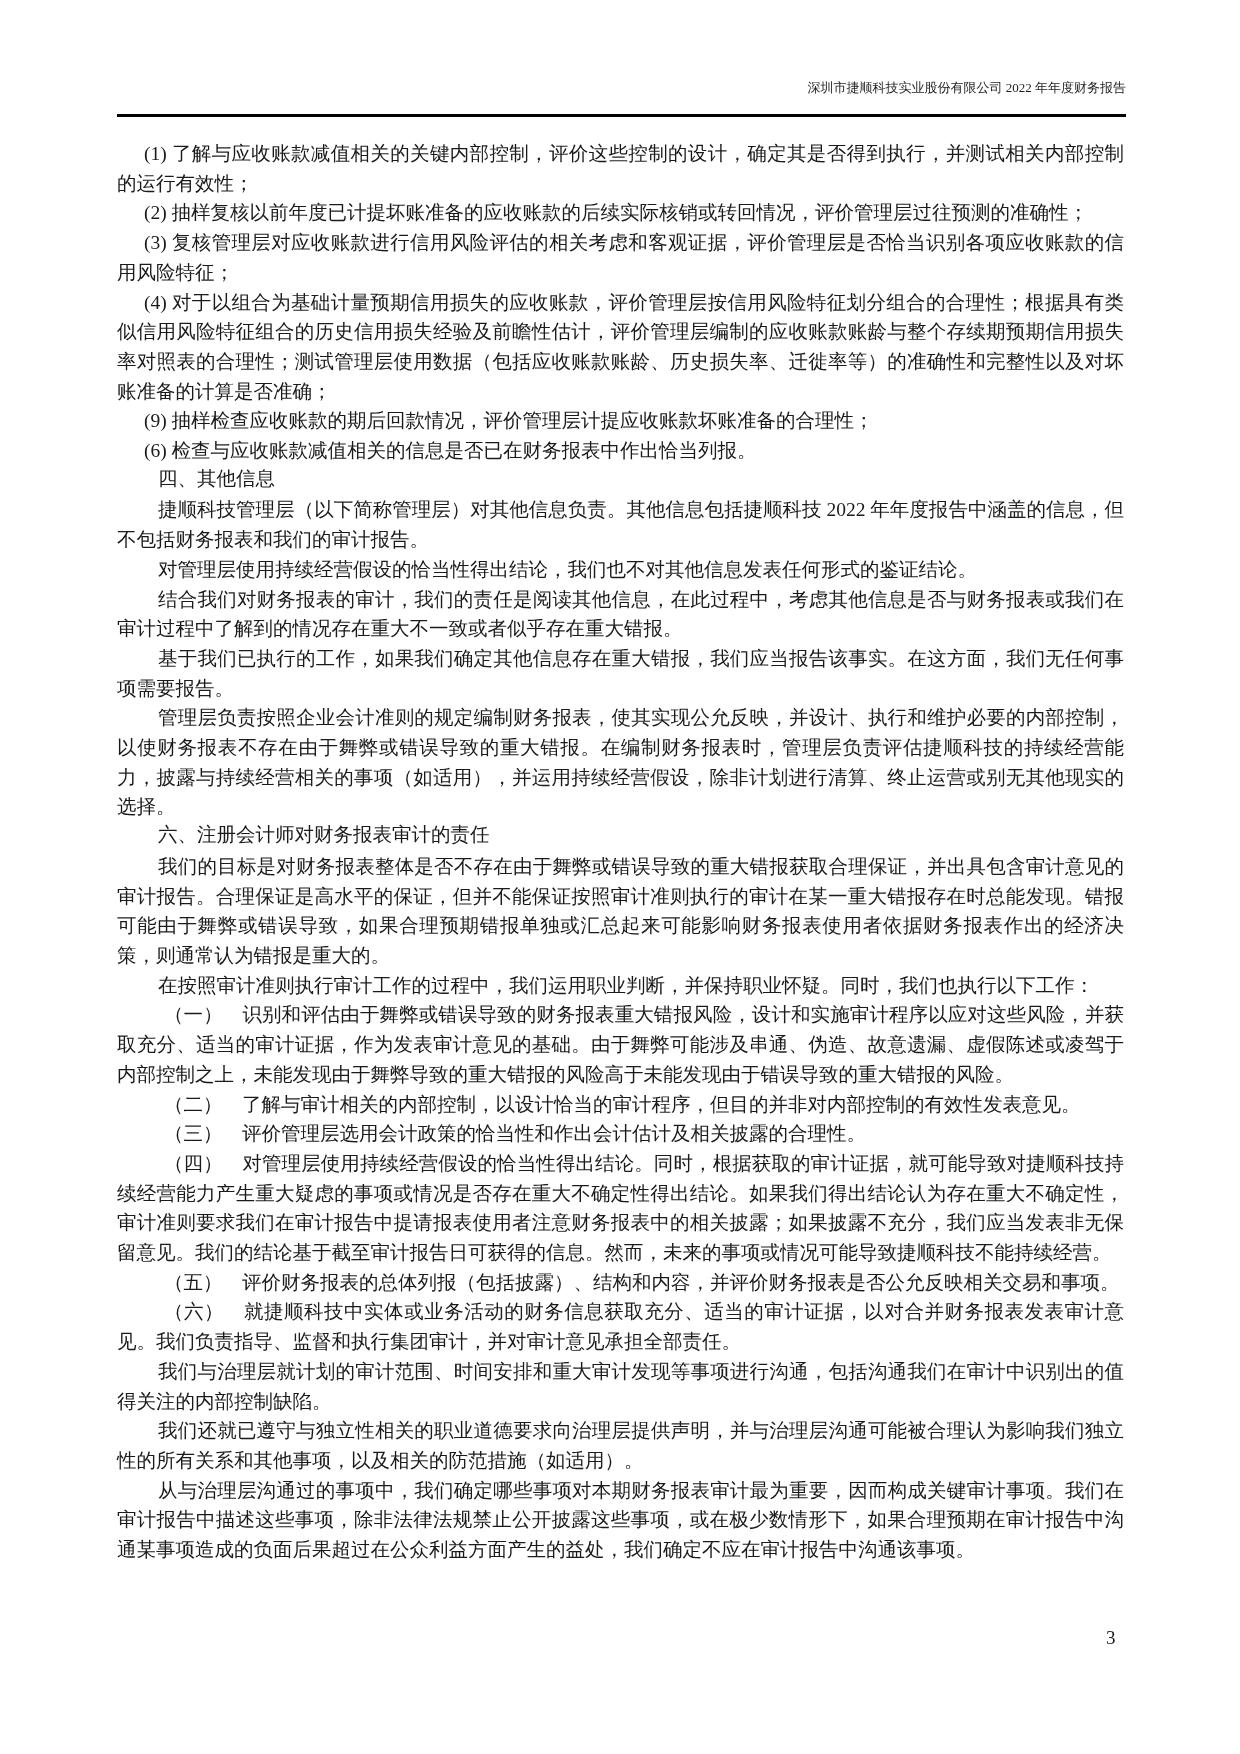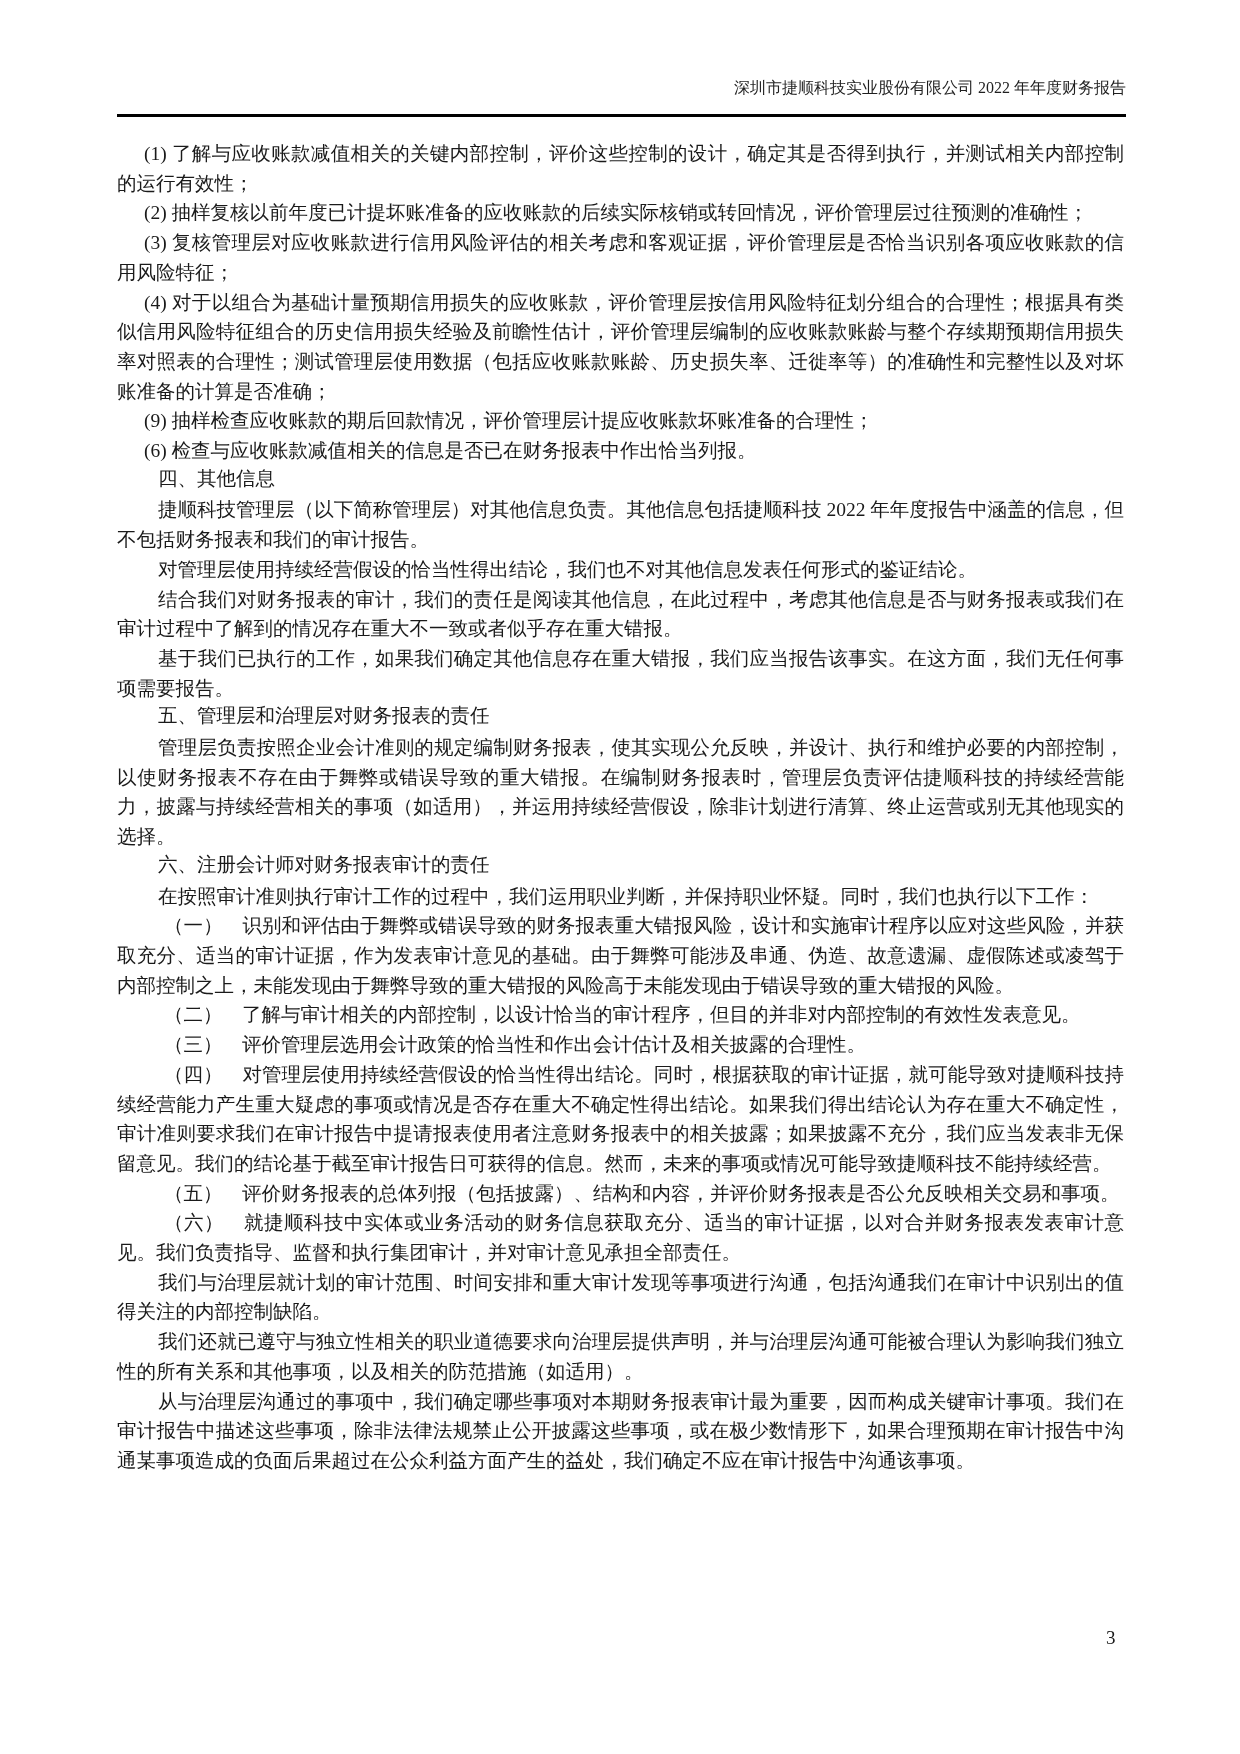--- a/index.html
+++ b/index.html
@@ -7,21 +7,21 @@
     width:1240px;height:1754px;
     background:#ffffff;
     font-family:"Liberation Serif","DejavU Serif",serif;
     color:#1a1a1a;
     position:relative;
     overflow:hidden;
   }
   .page{position:absolute;inset:0;width:1240px;height:1754px;background:#fff;}
   .page-header{
     position:absolute;left:117px;top:76px;width:1009px;
-    font-size:16px;line-height:24px;
+    font-size:13px;line-height:24px;
     text-align:right;white-space:nowrap;
     color:#1f1f1f;
   }
   .header-rule{
     position:absolute;left:117px;top:114px;width:1009px;height:3px;
     background:#000;
   }
   .content{
     position:absolute;left:117px;top:139px;width:1007px;
     font-size:19.5px;line-height:29.7px;
@@ -55,23 +55,23 @@
     <p class="item-num">(2) 抽样复核以前年度已计提坏账准备的应收账款的后续实际核销或转回情况，评价管理层过往预测的准确性；</p>
     <p class="item-num">(3) 复核管理层对应收账款进行信用风险评估的相关考虑和客观证据，评价管理层是否恰当识别各项应收账款的信用风险特征；</p>
     <p class="item-num">(4) 对于以组合为基础计量预期信用损失的应收账款，评价管理层按信用风险特征划分组合的合理性；根据具有类似信用风险特征组合的历史信用损失经验及前瞻性估计，评价管理层编制的应收账款账龄与整个存续期预期信用损失率对照表的合理性；测试管理层使用数据（包括应收账款账龄、历史损失率、迁徙率等）的准确性和完整性以及对坏账准备的计算是否准确；</p>
     <p class="item-num">(9) 抽样检查应收账款的期后回款情况，评价管理层计提应收账款坏账准备的合理性；</p>
     <p class="item-num">(6) 检查与应收账款减值相关的信息是否已在财务报表中作出恰当列报。</p>
     <p class="heading">四、其他信息</p>
     <p class="para">捷顺科技管理层（以下简称管理层）对其他信息负责。其他信息包括捷顺科技 2022 年年度报告中涵盖的信息，但不包括财务报表和我们的审计报告。</p>
     <p class="para">对管理层使用持续经营假设的恰当性得出结论，我们也不对其他信息发表任何形式的鉴证结论。</p>
     <p class="para">结合我们对财务报表的审计，我们的责任是阅读其他信息，在此过程中，考虑其他信息是否与财务报表或我们在审计过程中了解到的情况存在重大不一致或者似乎存在重大错报。</p>
     <p class="para">基于我们已执行的工作，如果我们确定其他信息存在重大错报，我们应当报告该事实。在这方面，我们无任何事项需要报告。</p>
-    <p class="heading">五、管理层和治理层对财务报表的责任</p>
     <p class="para">管理层负责按照企业会计准则的规定编制财务报表，使其实现公允反映，并设计、执行和维护必要的内部控制，以使财务报表不存在由于舞弊或错误导致的重大错报。在编制财务报表时，管理层负责评估捷顺科技的持续经营能力，披露与持续经营相关的事项（如适用），并运用持续经营假设，除非计划进行清算、终止运营或别无其他现实的选择。</p>
     <p class="heading">六、注册会计师对财务报表审计的责任</p>
+    <p class="para">我们的目标是对财务报表整体是否不存在由于舞弊或错误导致的重大错报获取合理保证，并出具包含审计意见的审计报告。合理保证是高水平的保证，但并不能保证按照审计准则执行的审计在某一重大错报存在时总能发现。错报可能由于舞弊或错误导致，如果合理预期错报单独或汇总起来可能影响财务报表使用者依据财务报表作出的经济决策，则通常认为错报是重大的。</p>
     <p class="para">在按照审计准则执行审计工作的过程中，我们运用职业判断，并保持职业怀疑。同时，我们也执行以下工作：</p>
     <p class="item-cn">（一）　识别和评估由于舞弊或错误导致的财务报表重大错报风险，设计和实施审计程序以应对这些风险，并获取充分、适当的审计证据，作为发表审计意见的基础。由于舞弊可能涉及串通、伪造、故意遗漏、虚假陈述或凌驾于内部控制之上，未能发现由于舞弊导致的重大错报的风险高于未能发现由于错误导致的重大错报的风险。</p>
     <p class="item-cn">（二）　了解与审计相关的内部控制，以设计恰当的审计程序，但目的并非对内部控制的有效性发表意见。</p>
     <p class="item-cn">（三）　评价管理层选用会计政策的恰当性和作出会计估计及相关披露的合理性。</p>
     <p class="item-cn">（四）　对管理层使用持续经营假设的恰当性得出结论。同时，根据获取的审计证据，就可能导致对捷顺科技持续经营能力产生重大疑虑的事项或情况是否存在重大不确定性得出结论。如果我们得出结论认为存在重大不确定性，审计准则要求我们在审计报告中提请报表使用者注意财务报表中的相关披露；如果披露不充分，我们应当发表非无保留意见。我们的结论基于截至审计报告日可获得的信息。然而，未来的事项或情况可能导致捷顺科技不能持续经营。</p>
     <p class="item-cn">（五）　评价财务报表的总体列报（包括披露）、结构和内容，并评价财务报表是否公允反映相关交易和事项。</p>
     <p class="item-cn">（六）　就捷顺科技中实体或业务活动的财务信息获取充分、适当的审计证据，以对合并财务报表发表审计意见。我们负责指导、监督和执行集团审计，并对审计意见承担全部责任。</p>
     <p class="para">我们与治理层就计划的审计范围、时间安排和重大审计发现等事项进行沟通，包括沟通我们在审计中识别出的值得关注的内部控制缺陷。</p>
     <p class="para">我们还就已遵守与独立性相关的职业道德要求向治理层提供声明，并与治理层沟通可能被合理认为影响我们独立性的所有关系和其他事项，以及相关的防范措施（如适用）。</p>
     <p class="para">从与治理层沟通过的事项中，我们确定哪些事项对本期财务报表审计最为重要，因而构成关键审计事项。我们在审计报告中描述这些事项，除非法律法规禁止公开披露这些事项，或在极少数情形下，如果合理预期在审计报告中沟通某事项造成的负面后果超过在公众利益方面产生的益处，我们确定不应在审计报告中沟通该事项。</p>

